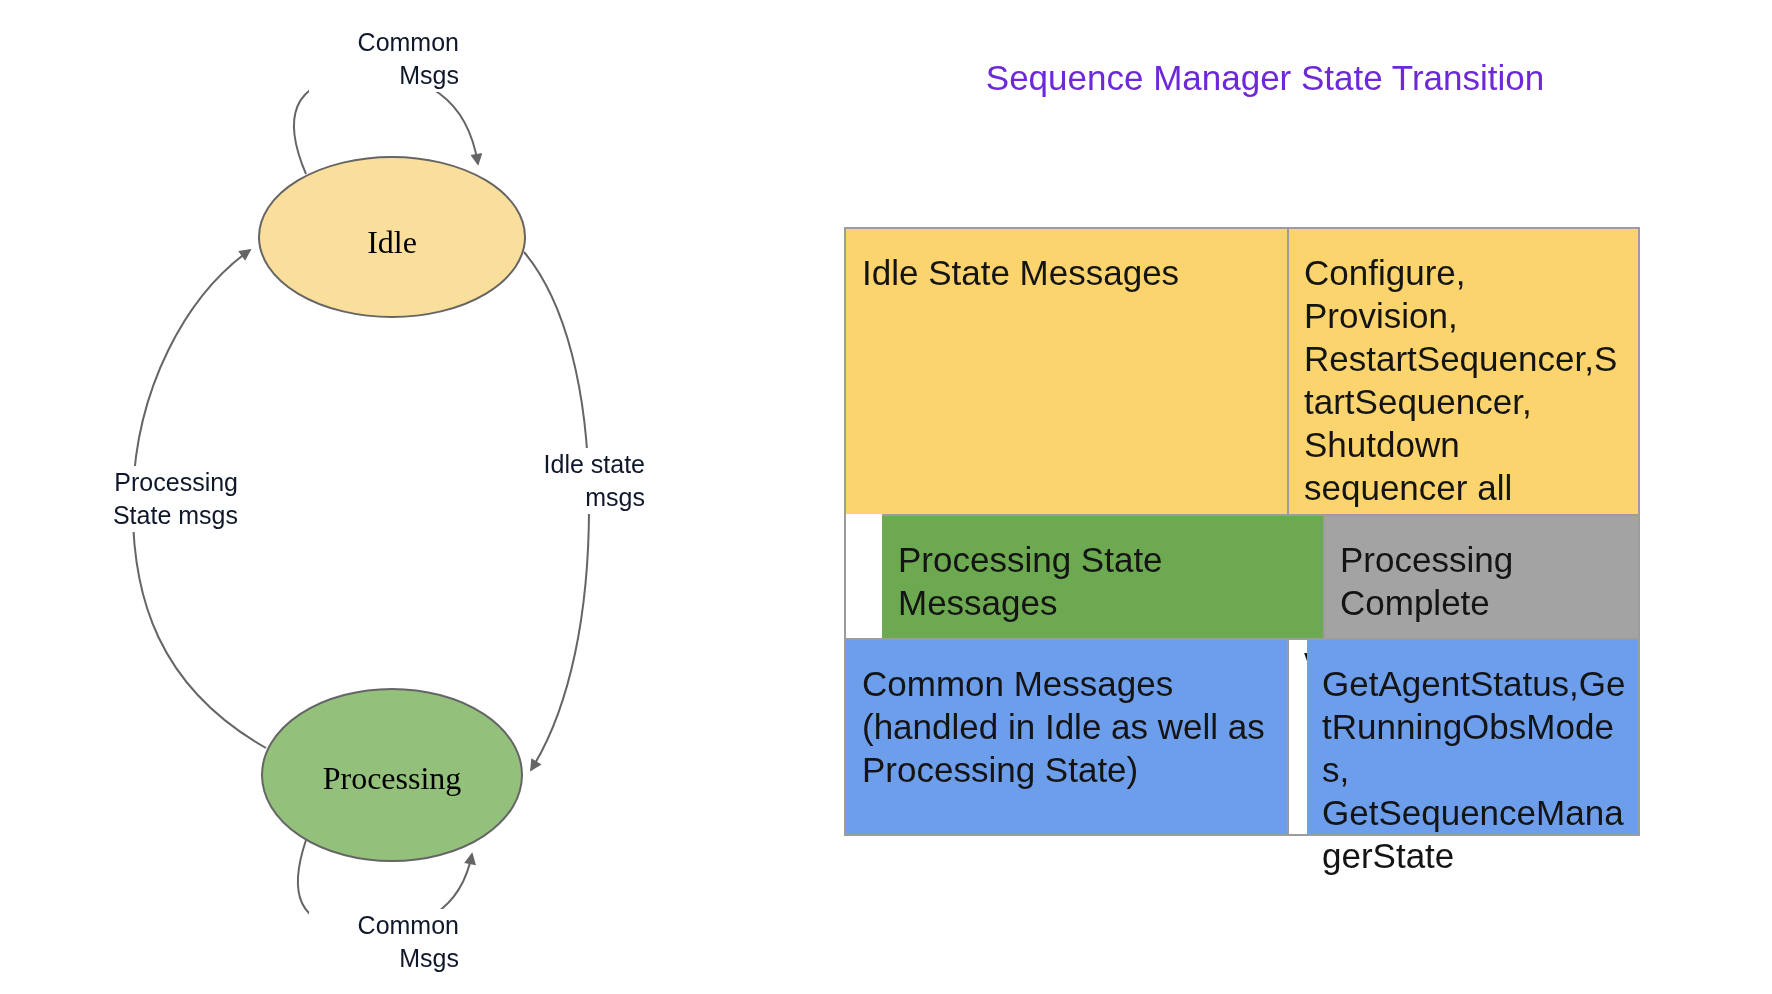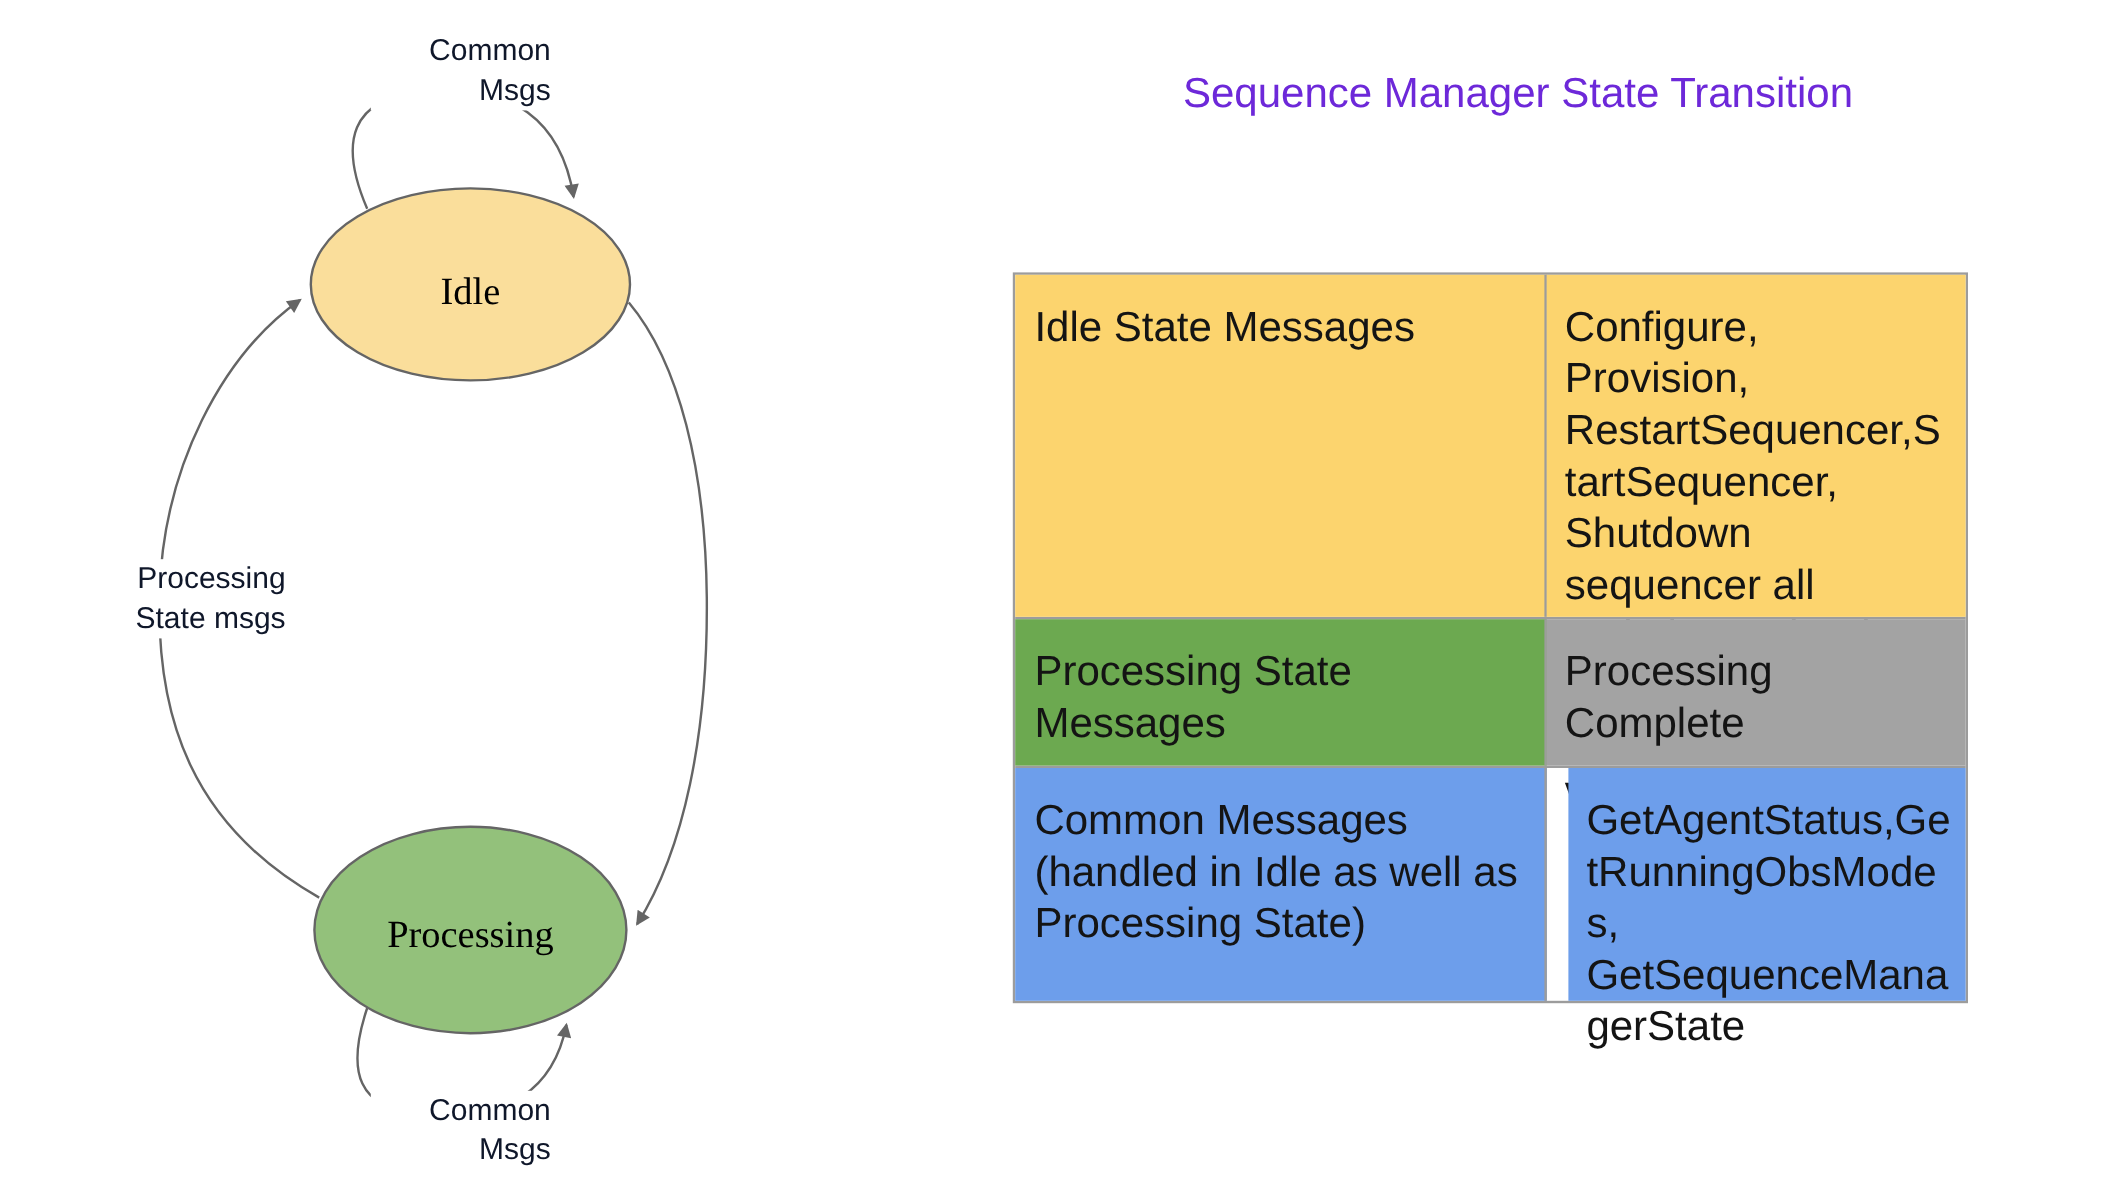--- a/index.html
+++ b/index.html
@@ -47,21 +47,21 @@
   }
   .msg-table{
     position:absolute;left:104px;top:227px;width:796px;
     border:2px solid #9c9c9c;
     box-sizing:border-box;
     font-size:35px;line-height:43px;
   }
   .t-row{display:flex;box-sizing:border-box;}
   .t-row + .t-row{border-top:2px solid #9c9c9c;}
   .t-row.r-idle{height:285px;}
-  .t-row.r-processing{height:124px;}
+  .t-row.r-processing{height:124px;margin-left:36px;}
   .t-row.r-common{height:196px;}
   .t-cell{
     box-sizing:border-box;
     overflow-wrap:break-word;
     word-break:break-word;
     padding:22px 16px 0 16px;
   }
   .t-cell.c-left{
     width:443px;
     border-right:2px solid #9c9c9c;
@@ -97,20 +97,22 @@
       <ellipse class="state-ellipse" cx="392" cy="775" rx="130" ry="86" stroke="#656565" fill="#93C17B"></ellipse>
 
       <text class="state-text" x="392" y="253">Idle</text>
       <text class="state-text" x="392" y="789">Processing</text>
     </svg>
 
     <div class="edge-label top">Common
 Msgs</div>
     <div class="edge-label left">Processing
 State msgs</div>
+    <div class="edge-label right">Idle state
+msgs</div>
     <div class="edge-label bottom">Common
 Msgs</div>
   </div>
 
   <div class="panel">
     <div class="slide-title">Sequence Manager State Transition</div>
 
     <div class="msg-table">
 
       <div class="t-row r-idle">

